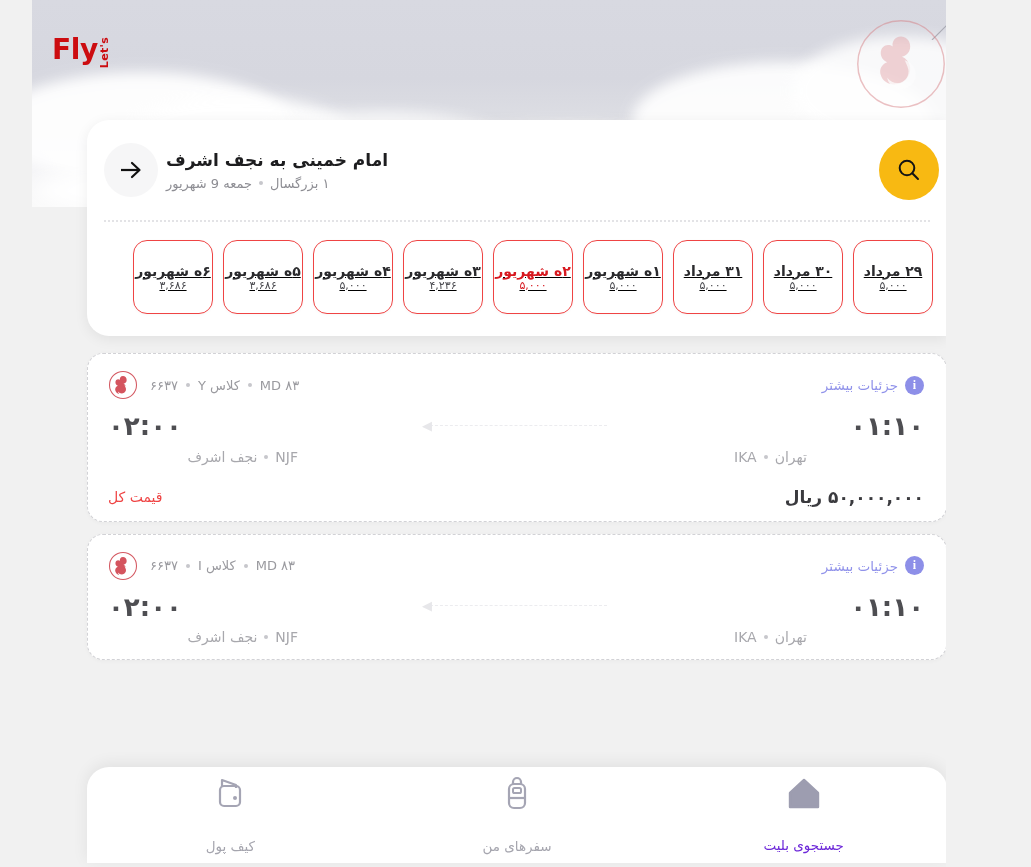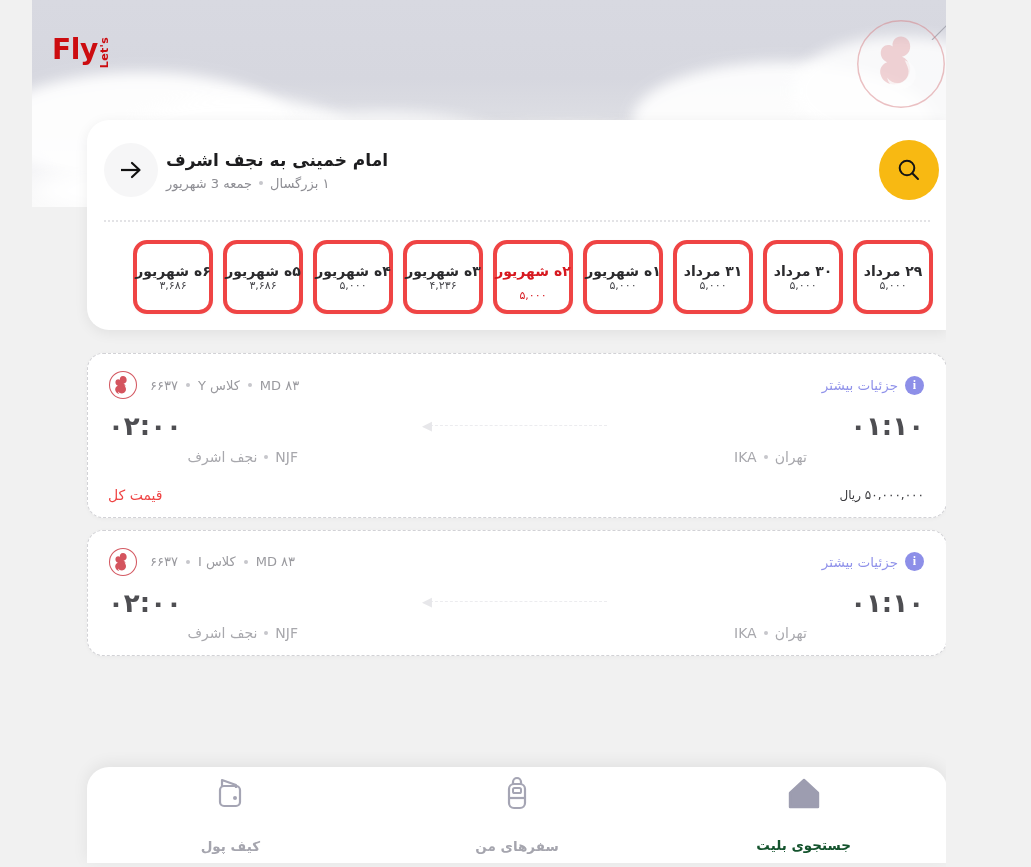--- a/index.html
+++ b/index.html
@@ -96,21 +96,21 @@
   
   #search-card {
     position: absolute;
     left: 55px;
     top: 120px;
     width: 860px;
     background: #ffffff;
     border-radius: 22px 0 0 22px;
     box-shadow: 0 3px 14px rgba(0,0,0,.07);
     z-index: 10;
-    padding-bottom: 6px;
+    padding-bottom: 12px;
   }
   #search-summary {
     display: flex;
     align-items: center;
     height: 100px;
     padding: 0 8px 0 17px;
   }
   #back-arrow-btn {
     width: 54px; height: 54px;
     border-radius: 50%;
@@ -152,33 +152,34 @@
     flex-direction: row;
     gap: 10px;
     padding: 18px 14px 10px 14px;
     overflow: hidden;
   }
   .date-chip {
     flex: 0 0 auto;
     width: 80px;
     height: 74px;
     background: #ffffff;
-    border: 4px solid #ef4444;
+    border: 1px solid #ef4444;
     border-radius: 14px;
     display: flex;
     flex-direction: column;
     align-items: center;
     justify-content: center;
     cursor: pointer;
     box-shadow: 0 1px 3px rgba(0,0,0,.03);
+    text-decoration: underline;
   }
   .date-chip .chip-date { font-size: 14px; font-weight: bold; color: #2b2b2e; white-space: nowrap; }
   .date-chip .chip-price { font-size: 11px; color: #4a4a4f; }
   .date-chip.active .chip-date,
-  .date-chip.active .chip-price { color: #d71920; margin-top: 10px; }
+  .date-chip.active .chip-price { color: #d71920; }
 
   
   #results {
     position: absolute;
     left: 55px;
     top: 353px;
     width: 860px;
   }
   .flight-card {
     background: #ffffff;
@@ -254,21 +255,21 @@
   }
 
   .card-foot {
     display: flex;
     align-items: center;
     justify-content: space-between;
     margin-top: 22px;
   }
   .total-label { font-size: 14px; color: #ef4444; }
   .price-side { display: flex; align-items: center; gap: 18px; }
-  .price-value { font-size: 12px; font-weight: normal; color: #3a3a3e; letter-spacing: .3px; }
+  .price-value { font-size: 17px; font-weight: bold; color: #3a3a3e; letter-spacing: .3px; }
   .sold-out-btn {
     background: #a9a9a9;
     color: #ffffff;
     border: none;
     border-radius: 15px;
     width: 125px;
     height: 54px;
     font-size: 14px;
     font-family: "DejaVu Sans", "Liberation Sans", sans-serif;
     cursor: default;
@@ -289,24 +290,23 @@
     z-index: 30;
   }
   .nav-item {
     flex: 1 1 0;
     display: flex;
     flex-direction: column;
     align-items: center;
     justify-content: center;
     gap: 24px;
     cursor: pointer;
-    font-weight: bold;
   }
   .nav-label { font-size: 13.5px; color: #a5a5ae; }
-  .nav-item.active .nav-label { color: #14532d; text-align: right; }
+  .nav-item.active .nav-label { color: #6d28d9; text-align: right; }
 
   
   #nav-fade {
     position: absolute;
     left: 55px; bottom: 96px; width: 860px; height: 24px;
     background: linear-gradient(180deg, rgba(241,241,241,0) 0%, rgba(241,241,241,.55) 100%);
     z-index: 29;
     pointer-events: none;
   }
 </style>
@@ -354,21 +354,21 @@
         </svg>
       </button>
 
       <div id="search-spacer"></div>
 
       <div id="route-block">
         <div id="route-title">امام خمینی به نجف اشرف</div>
         <div id="route-sub">
           <span>۱ بزرگسال</span>
           <span class="dot-sep"></span>
-          <span>جمعه 3 شهریور</span>
+          <span>جمعه 9 شهریور</span>
         </div>
       </div>
 
       <button id="back-arrow-btn">
         <svg width="26" height="22" viewBox="0 0 26 22">
           <line x1="3" y1="11" x2="21" y2="11" stroke="#111111" stroke-width="2.2"></line>
           <polyline points="14,4 21.5,11 14,18" fill="none" stroke="#111111" stroke-width="2.2" stroke-linecap="round" stroke-linejoin="round"></polyline>
         </svg>
       </button>
     </div>

